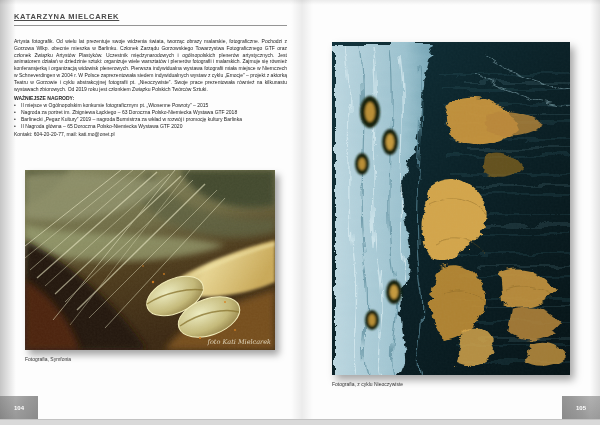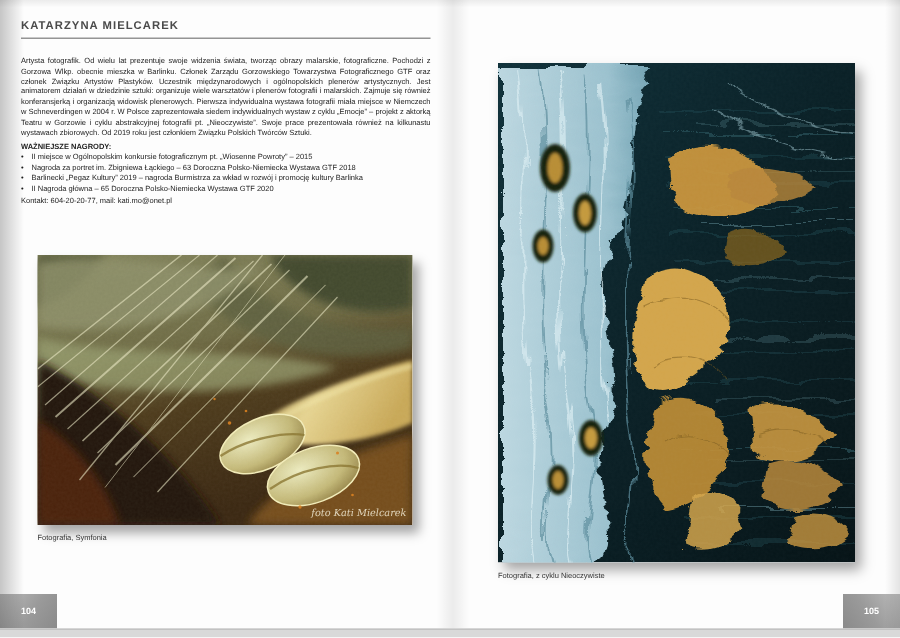--- a/index.html
+++ b/index.html
@@ -14,21 +14,21 @@
                  background:linear-gradient(to left, rgba(0,0,0,.10), rgba(0,0,0,0)); pointer-events:none; }
   .edge-top    { position:absolute; left:0; top:0; width:600px; height:5px;
                  background:linear-gradient(to bottom, rgba(0,0,0,.07), rgba(0,0,0,0)); pointer-events:none; }
   .gutter      { position:absolute; left:291px; top:0; width:22px; height:419px;
                  background:linear-gradient(to right, rgba(0,0,0,0), rgba(0,0,0,.07) 50%, rgba(0,0,0,0)); pointer-events:none; }
   .bottom-strip{ position:absolute; left:0; top:419px; width:600px; height:6px;
                  background:#d9d9d9; border-top:1px solid #c2c2c2; }
 
   
   .left-col { position:absolute; left:14px; top:12px; width:273px; }
-  .page-header { font-size:7.5px; font-weight:bold; letter-spacing:.7px; color:#4a4a4a; }
+  .page-header { font-size:7.5px; font-weight:bold; letter-spacing:.7px; color:#4a4a4a;text-decoration:underline; }
   .header-rule { border:none; border-top:1px solid #949494; margin-top:4px; }
   .bio { margin-top:12px; font-size:5px; line-height:6.8px; text-align:justify; color:#1c1c1c; }
   .awards-title { margin-top:3px; font-size:5px; line-height:7px; font-weight:bold; color:#1c1c1c; }
   .award-item { display:flex; font-size:5px; line-height:7px; color:#1c1c1c; }
   .award-item .bullet { width:7px; flex:0 0 7px; text-align:left; font-size:5px; }
   .contact { margin-top:1px; font-size:5px; line-height:7px; color:#1c1c1c; }
 
   
   figure { position:absolute; }
   .fig-left  { left:25px; top:170px; width:250px; height:180px;

